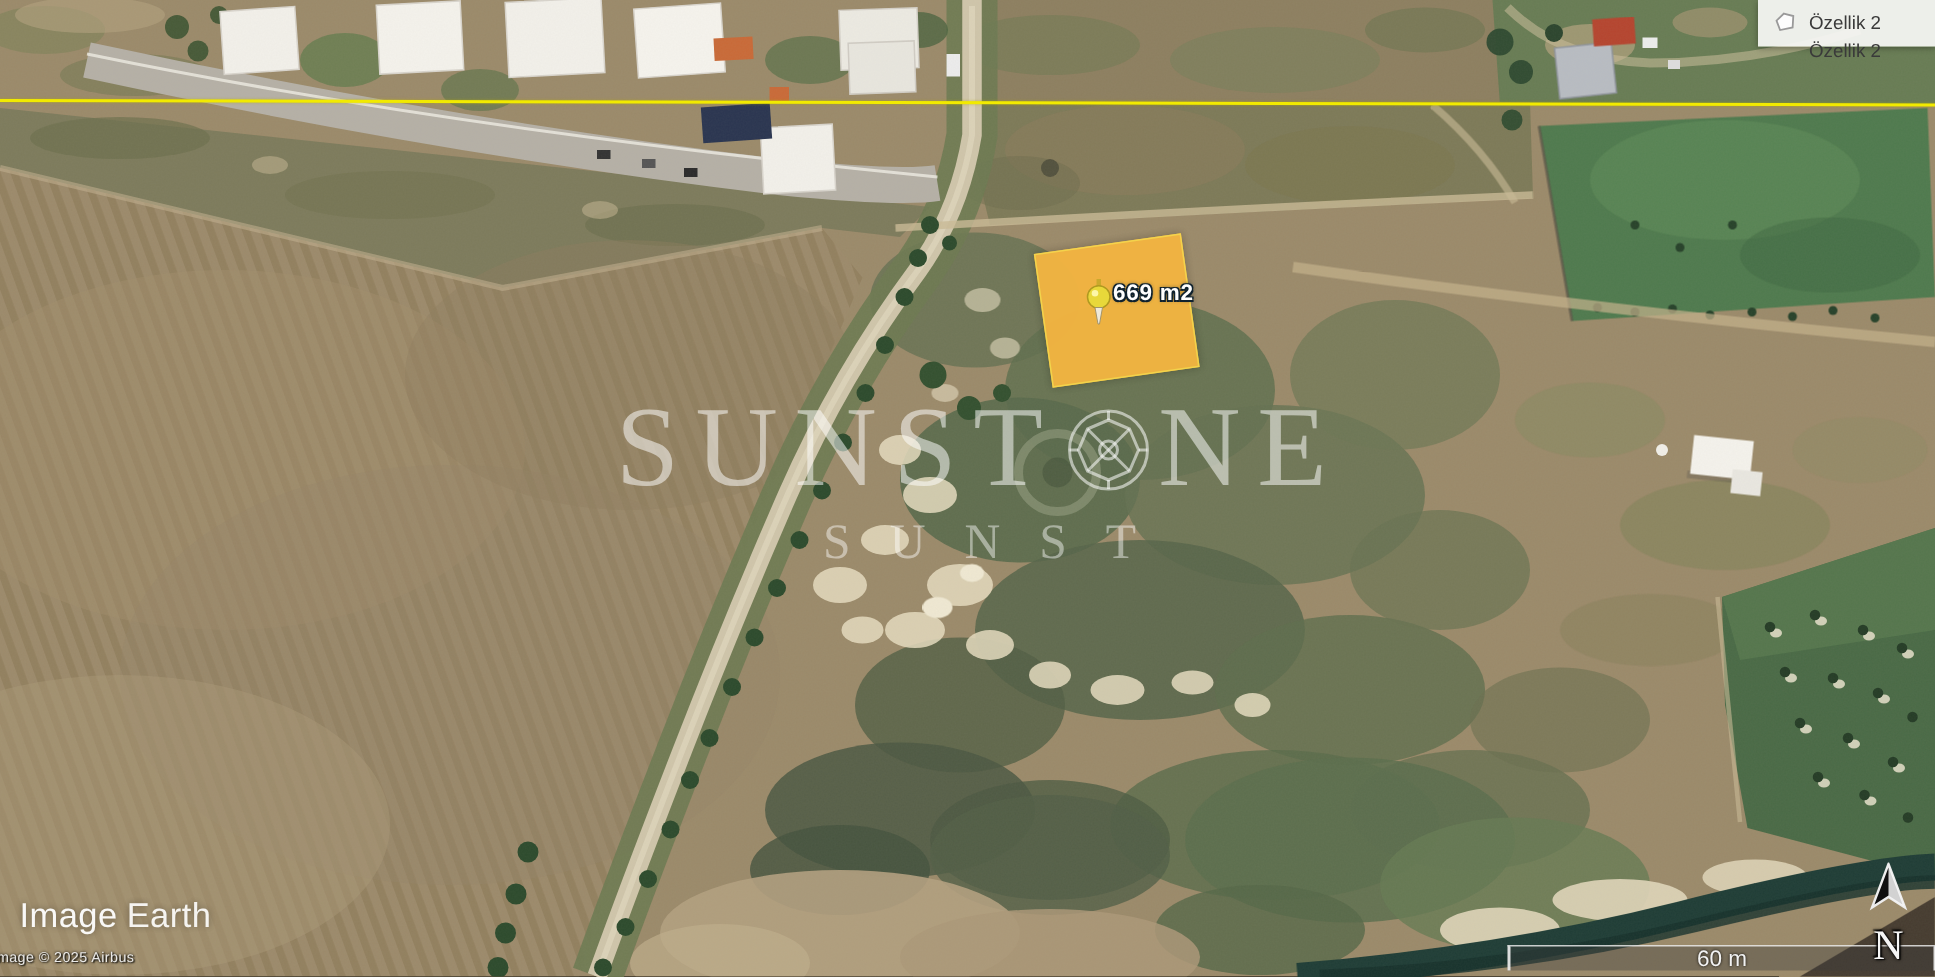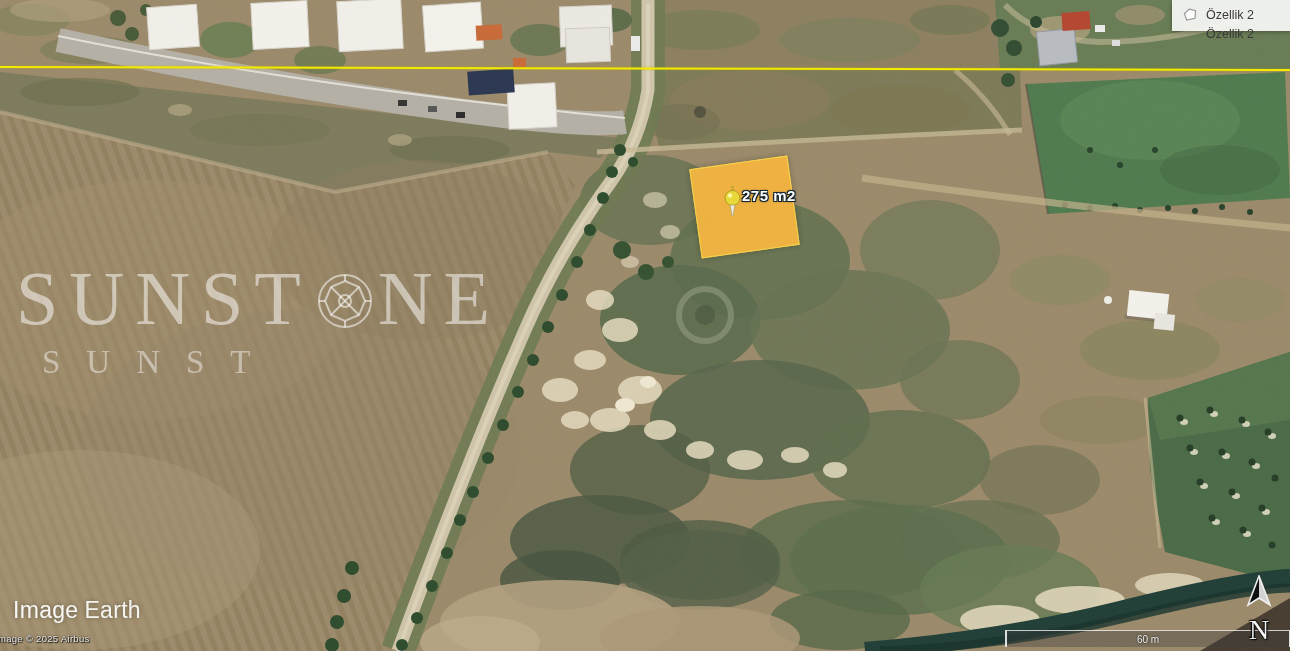--- a/index.html
+++ b/index.html
@@ -42,21 +42,21 @@
     box-shadow:0 1px 4px rgba(0,0,0,.35);
     padding:6px 0 0 11px;box-sizing:border-box;
     font-size:12.5px;color:#3a3a3a;
   }
   .legend .row{display:flex;align-items:center;height:17px;margin-bottom:2px;cursor:default;}
   .legend .licon{width:15px;height:13px;margin-right:8px;flex:0 0 15px;}
   .legend .licon.empty{visibility:hidden;}
 
   
   .watermark{
-    position:absolute;left:0;right:0;top:258px;z-index:3;
+    position:absolute;left:0;right:0;top:258px;z-index:3;text-align:center;
     pointer-events:none;user-select:none;margin-left:16px;
   }
   .wm-line1{
     font-family:"Liberation Serif",serif;font-size:76px;line-height:80px;
     color:rgba(255,255,255,.52);letter-spacing:11px;white-space:nowrap;
   }
   .wm-line1 .gem{display:inline-block;width:58px;height:58px;vertical-align:-6px;margin:0 4px;}
   .wm-line2{
     font-family:"Liberation Serif",serif;font-size:33px;margin-top:6px;
     color:rgba(255,255,255,.45);letter-spacing:26px;padding-left:26px;white-space:nowrap;
@@ -76,21 +76,21 @@
 
   
   .scalebar{
     position:absolute;left:1005px;width:282px;top:630px;height:16px;z-index:8;
     background:rgba(60,60,60,.38);
     border-left:2px solid rgba(240,240,240,.9);
     border-right:2px solid rgba(240,240,240,.9);
     border-top:1px solid rgba(255,255,255,.75);
     display:flex;align-items:center;justify-content:center;
   }
-  .scalebar .slabel{font-size:10px;color:#f2f2f2;text-shadow:0 0 2px #000;}
+  .scalebar .slabel{font-size:15px;color:#f2f2f2;text-shadow:0 0 2px #000;}
 
   
   .north{position:absolute;left:1241px;top:575px;width:36px;z-index:8;text-align:center;}
   .north .nletter{
     font-family:"Liberation Serif",serif;font-size:28px;line-height:30px;color:#f5f5f5;
     text-shadow:-1px -1px 1px #000,1px 1px 1px #000,0 0 3px #000;margin-top:2px;
   }
 </style>
 </head>
 <body>
@@ -385,21 +385,21 @@
 
   <div class="parcel"></div>
 
   <div class="parcel-anno">
     <svg class="pin" viewBox="0 0 17 32">
       <rect x="7" y="0" width="3" height="5" fill="#caa92c"></rect>
       <circle cx="8.5" cy="12" r="7.5" fill="#e8d83a" stroke="#b09a20" stroke-width="1"></circle>
       <circle cx="6" cy="9.5" r="2.2" fill="#fdf6a8"></circle>
       <polygon points="6,19 11,19 9,30 8,30" fill="#efe9d8" stroke="#9a8f6a" stroke-width=".6"></polygon>
     </svg>
-    <span class="parcel-label">275 m2</span>
+    <span class="parcel-label">669 m2</span>
   </div>
 
   <div class="watermark">
     <div class="wm-line1">
       <span>SUNST</span><span class="gem">
         <svg viewBox="0 0 58 58" width="58" height="58">
           <g stroke="rgba(255,255,255,.55)" stroke-width="2" fill="none">
             <circle cx="29" cy="29" r="26"></circle>
             <polygon points="29,9 43,15 49,29 43,43 29,49 15,43 9,29 15,15"></polygon>
             <line x1="29" y1="9" x2="29" y2="3"></line>

